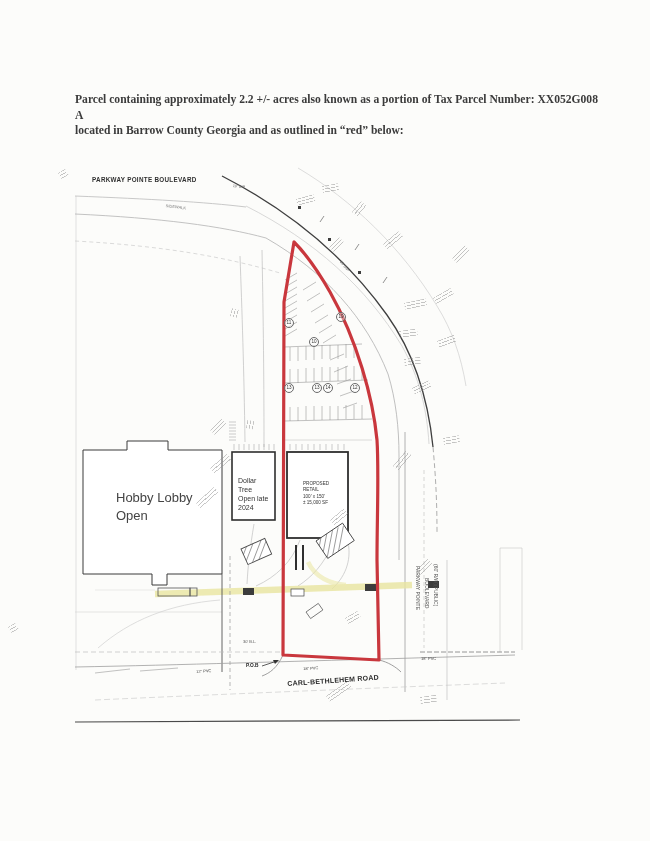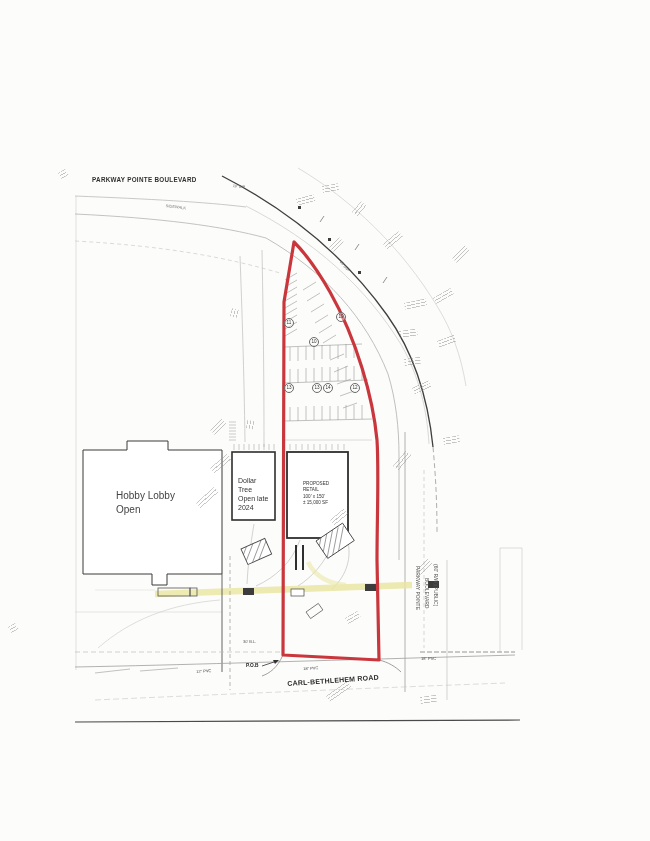--- a/index.html
+++ b/index.html
@@ -14,20 +14,22 @@
   .cnt{position:absolute;width:8px;height:8px;border:0.6px solid #6a6a6a;border-radius:50%;
        font-size:4.6px;line-height:8px;text-align:center;color:#333;background:rgba(255,255,255,.4);}
   .sm{position:absolute;height:7px;opacity:.5;transform-origin:0 0;
       background:repeating-linear-gradient(180deg,#8b8b8b 0 0.8px,transparent 0.8px 3px);}
 </style>
 </head>
 <body>
 
 <div class="page">
 
+  <div class="desc">Parcel containing approximately 2.2 +/- acres also known as a portion of Tax Parcel Number: XX052G008 A
+located in Barrow County Georgia and as outlined in “red” below:</div>
 
   <div class="plan">
 
     <svg width="650" height="841" viewBox="0 0 650 841">
 
       <g fill="none">
         <path d="M76,196 V670" stroke="#d4d4d4" stroke-width="0.7"></path>
         <path d="M75,196 C150,199 205,202 246,207" stroke="#bbbbbb" stroke-width="0.8"></path>
         <path d="M75,214 C160,218 222,226 266,238" stroke="#b4b4b4" stroke-width="0.8"></path>
         <path d="M75,241 C165,246 225,257 280,273" stroke="#cccccc" stroke-width="0.7" stroke-dasharray="4 3"></path>
@@ -125,21 +127,21 @@
       <path d="M294,242 L284,302 L283,655 L379,660 L377,560 C377,520 379,470 377,440 C373,398 357,340 330,292 C318,271 305,253 294,242 Z" fill="none" stroke-width="3.2" stroke-linejoin="round" stroke-linecap="round" stroke="#c9373d"></path>
     </svg>
 
     <div class="lbl" style="left:92px;top:176px;font-size:6.3px;font-weight:bold;letter-spacing:.3px;color:#2f2f2f;">PARKWAY POINTE BOULEVARD</div>
     <div class="lbl" style="left:166px;top:203px;font-size:4px;color:#777;transform:rotate(7deg);">SIDEWALK</div>
     <div class="lbl" style="left:421px;top:566px;font-size:5px;color:#555;transform:rotate(90deg);">PARKWAY POINTE</div>
     <div class="lbl" style="left:430px;top:578px;font-size:5px;color:#555;transform:rotate(90deg);">BOULEVARD</div>
     <div class="lbl" style="left:439px;top:564px;font-size:5px;color:#555;transform:rotate(90deg);">(60' R/W)(PUBLIC)</div>
     <div class="lbl" style="left:287px;top:680px;font-size:7px;font-weight:bold;letter-spacing:.2px;color:#2d2d2d;transform:rotate(-4deg);">CARL-BETHLEHEM ROAD</div>
 
-    <div class="lbl" style="left:116px;top:489px;font-size:10px;line-height:1.35;color:#444;">Hobby Lobby
+    <div class="lbl" style="left:116px;top:489px;font-size:13px;line-height:1.35;color:#444;">Hobby Lobby
 Open</div>
     <div class="lbl" style="left:238px;top:476px;font-size:7px;line-height:1.3;font-weight:500;color:#333;">Dollar
 Tree
 Open late
 2024</div>
     <div class="lbl" style="left:303px;top:481px;font-size:4.6px;line-height:1.4;color:#333;">PROPOSED
 RETAIL
 100' x 150'
 ± 15,000 SF</div>
 

